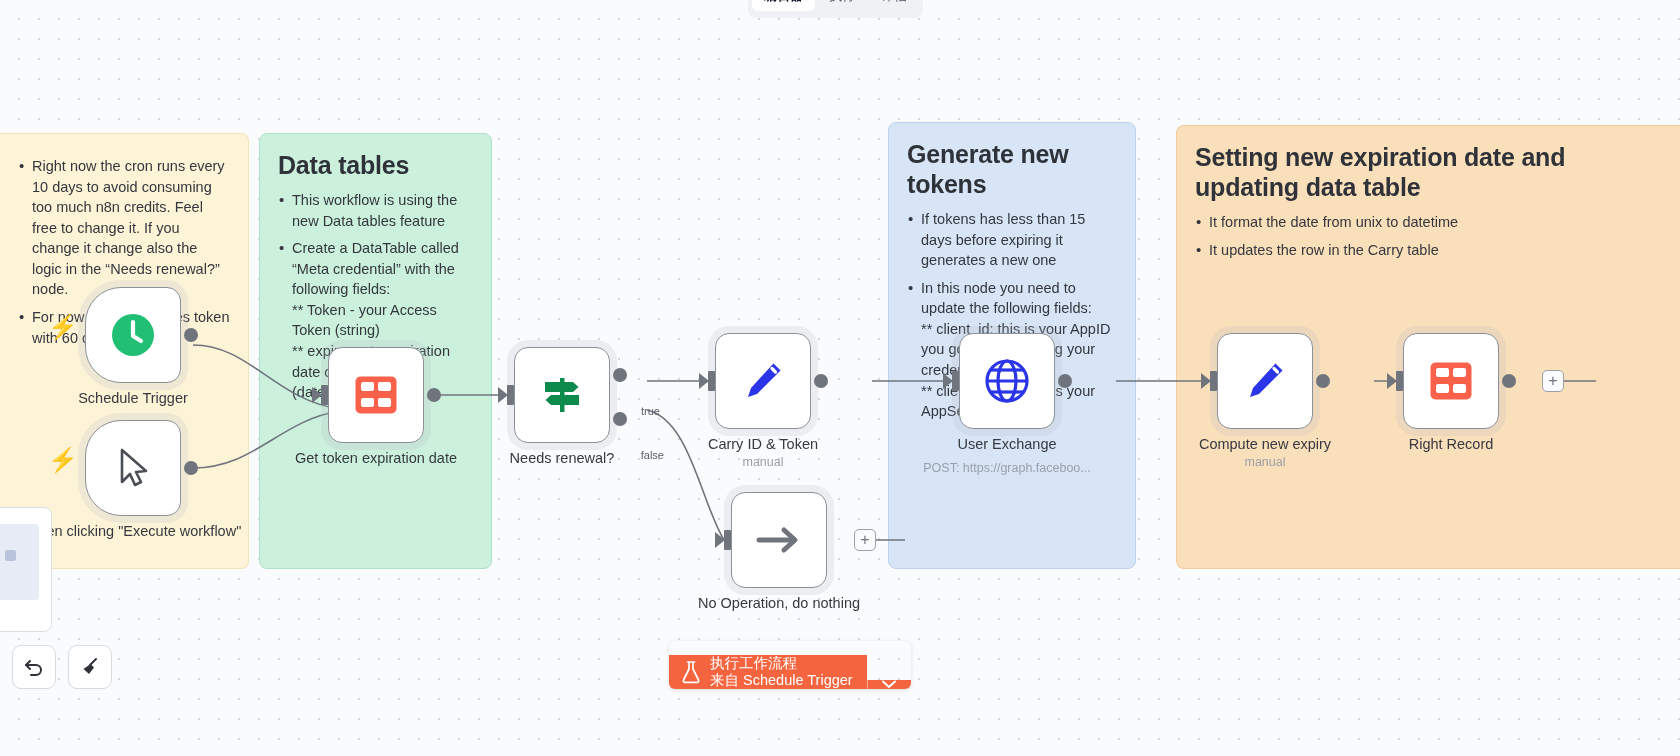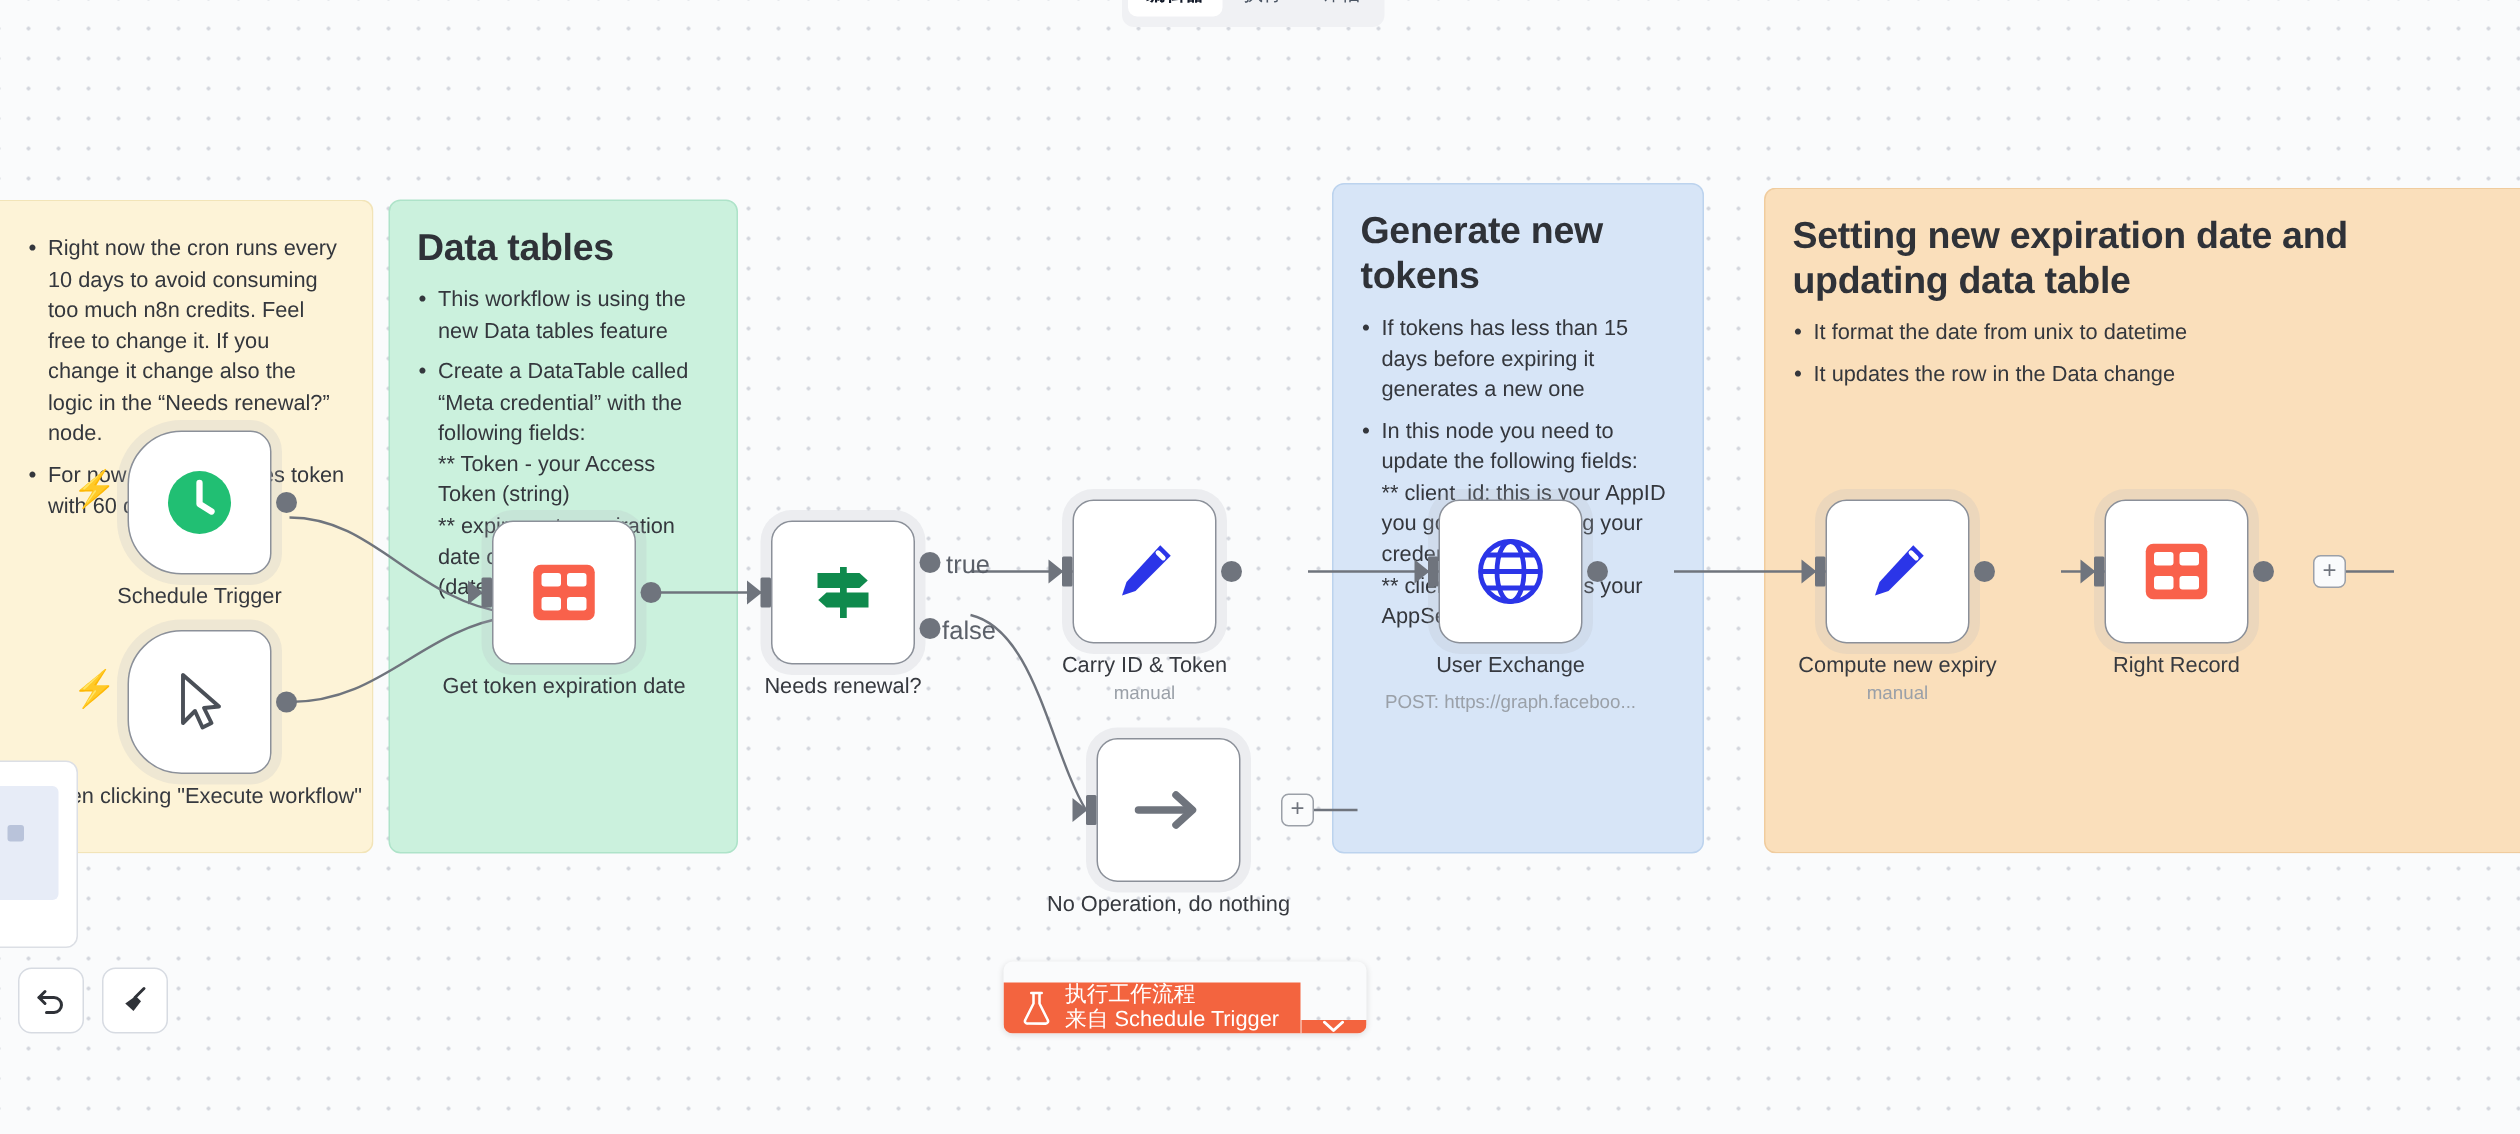--- a/index.html
+++ b/index.html
@@ -117,21 +117,21 @@
                   border-left: 10px solid #6f747d; }
 
   .bolt {
     position: absolute; left: -37px; top: 28px;
     font-size: 24px; color: #ff6d5a; line-height: 1;
   }
 
   .if-port { position: absolute; width: 14px; height: 14px; border-radius: 50%;
              background: #6f747d; right: -17px; z-index: 12; }
   .if-port.t { top: 21px; } .if-port.f { top: 65px; }
-  .if-label { position: absolute; font-size: 17px; color: #5b6069; z-index: 12; }
+  .if-label { position: absolute; font-size: 11px; color: #5b6069; z-index: 12; margin-top: 38px; }
   .if-label.t { right: -50px; top: 20px; } .if-label.f { right: -54px; top: 64px; }
 
   .plus-btn {
     position: absolute; width: 22px; height: 22px; z-index: 12;
     border: 1.4px solid #9ba0a8; border-radius: 5px; background: #fafbfc;
     color: #6f747d; font-size: 16px; line-height: 19px; text-align: center;
   }
 
   
   #minimap {
@@ -208,21 +208,21 @@
       <li>In this node you need to update the following fields:
 ** client_id: this is your AppID you got when creating your credential
 ** client_secret: this is your AppSecret</li>
     </ul>
   </div>
 
   <div class="sticky" id="note-setting">
     <h2>Setting new expiration date and updating data table</h2>
     <ul>
       <li>It format the date from unix to datetime</li>
-      <li>It updates the row in the Data change</li>
+      <li>It updates the row in the Carry table</li>
     </ul>
   </div>
 
   <svg id="edges">
 
     <path d="M193,345 C250,345 275,400 340,409" fill="none" stroke="#6f747d" stroke-width="1.6"></path>
 
     <path d="M193,468 C255,468 280,420 340,411" fill="none" stroke="#6f747d" stroke-width="1.6"></path>
 
     <path d="M437,395 L520,395" fill="none" stroke="#6f747d" stroke-width="1.6"></path>

